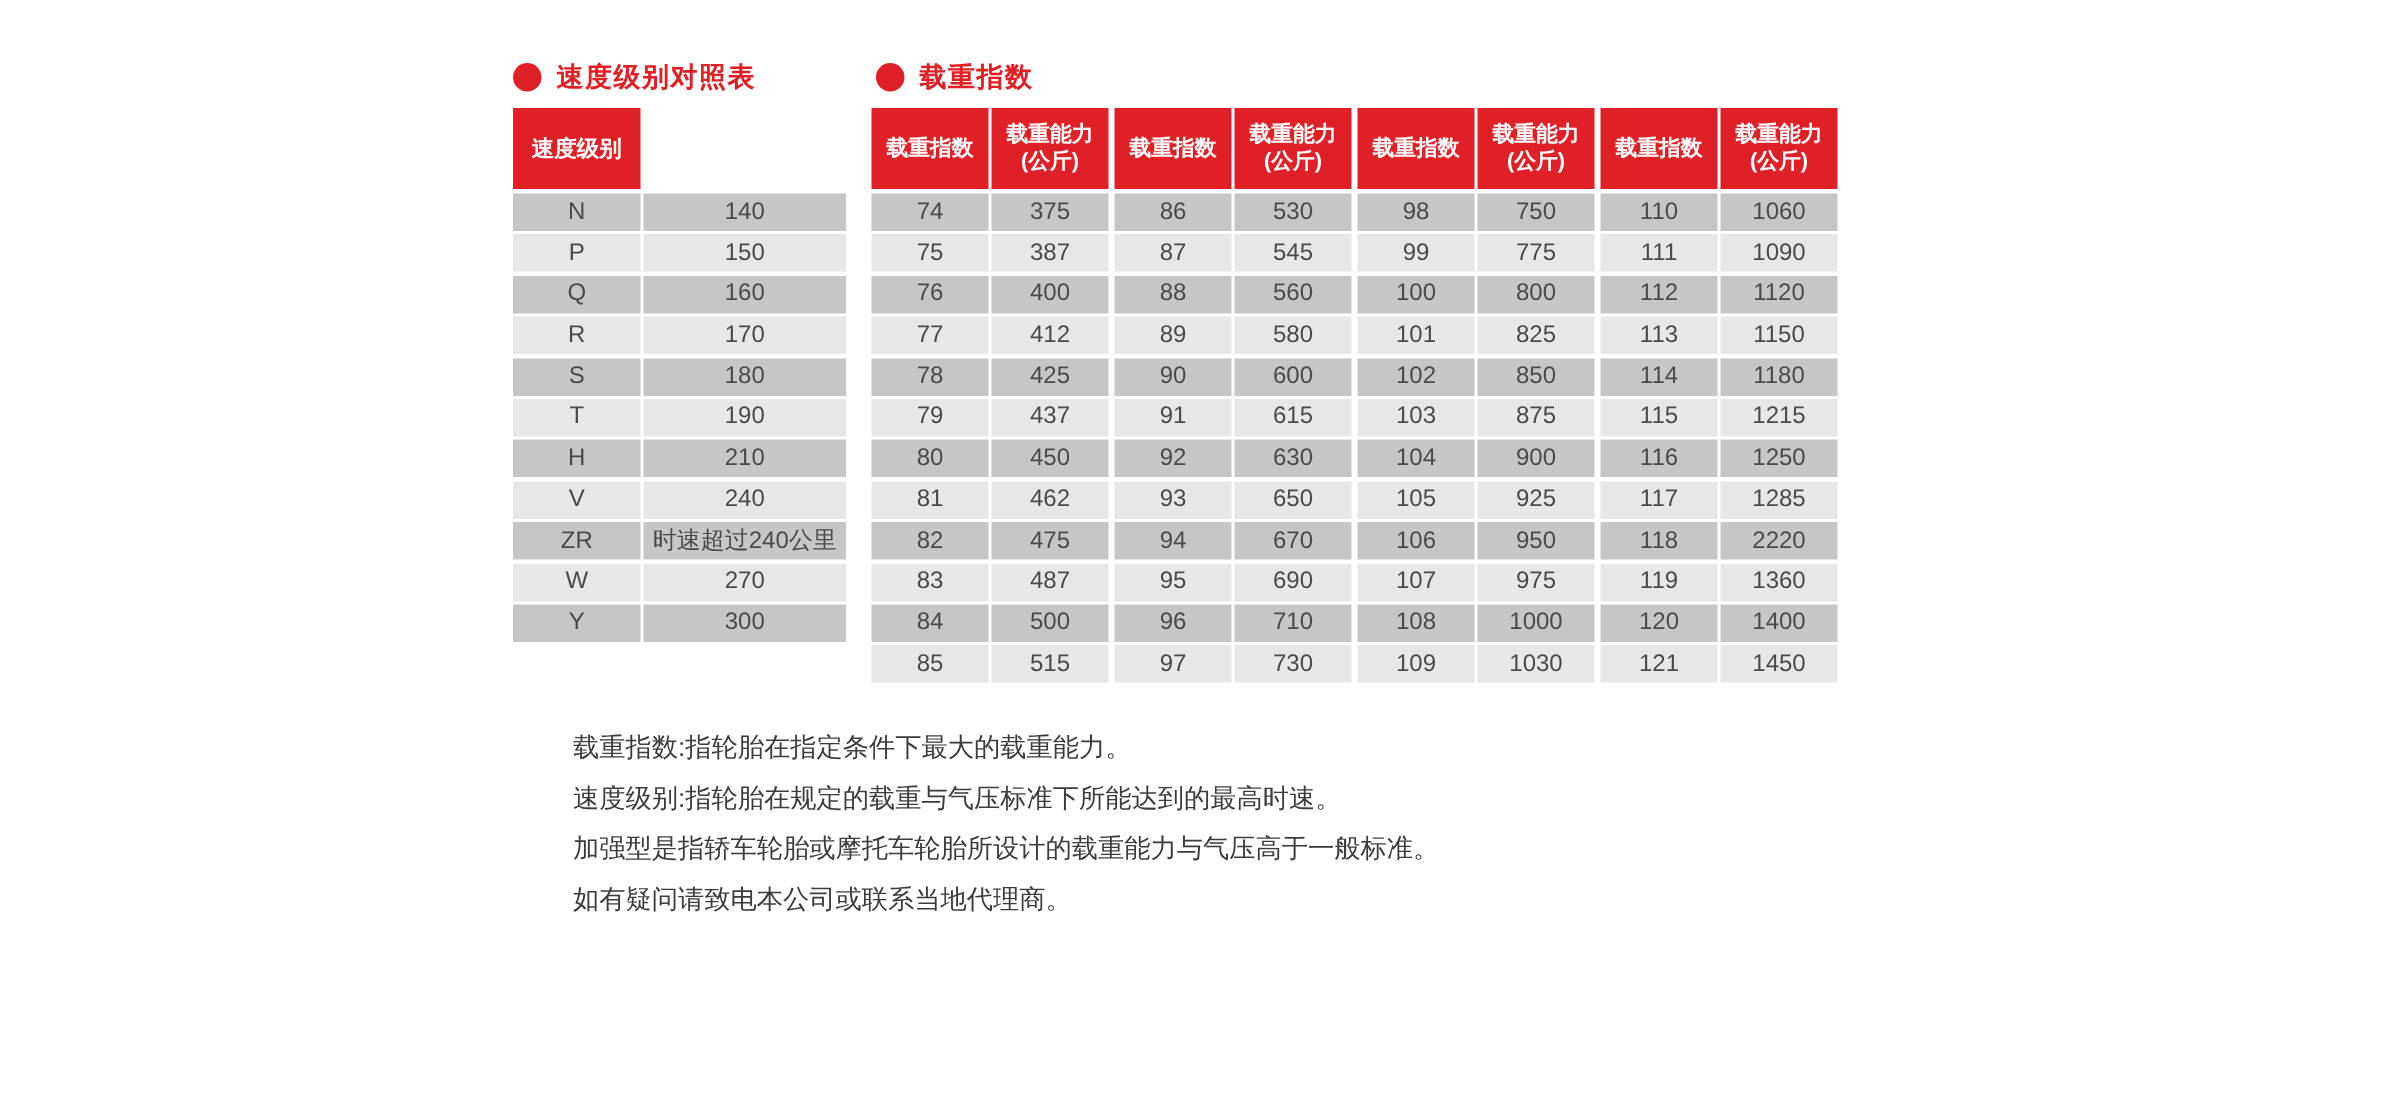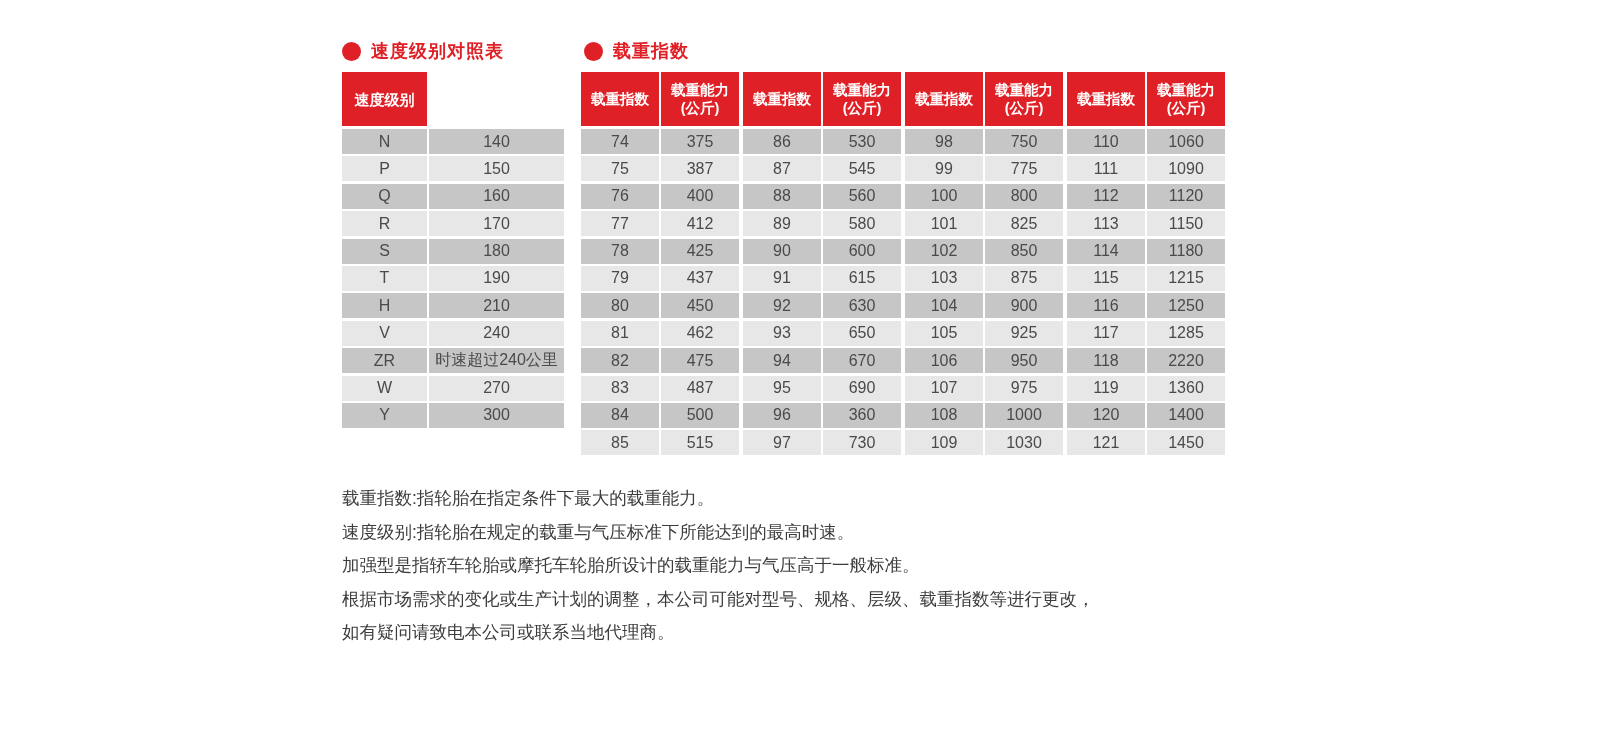--- a/index.html
+++ b/index.html
@@ -28,21 +28,21 @@
   .t2{position:absolute;left:581px;top:72px;display:flex;gap:4px;}
   .t2-group{width:158px;}
   .t2-ghead{display:grid;grid-template-columns:78px 78px;column-gap:2px;height:54px;}
   .t2-ghead .hcell{font-size:14.5px;line-height:18px;}
   .t2-grows{margin-top:3px;display:grid;grid-template-columns:78px 78px;
     column-gap:2px;row-gap:2.4px;grid-auto-rows:25px;text-align:center;}
 
   
   .notes{position:absolute;left:342px;top:482px;font-size:17.5px;line-height:33.6px;
     color:#3c3c3c;font-weight:500;}
-  .note-line{white-space:nowrap;}
+  .note-line{white-space:nowrap;margin-left:40px;}
 </style>
 </head>
 <body>
 
 <div class="canvas">
 
   <div class="table-title" id="speed-title">
     <span class="dot"></span>
     <span>速度级别对照表</span>
   </div>
@@ -137,21 +137,21 @@
           <div class="cell light">615</div>
           <div class="cell dark">92</div>
           <div class="cell dark">630</div>
           <div class="cell light">93</div>
           <div class="cell light">650</div>
           <div class="cell dark">94</div>
           <div class="cell dark">670</div>
           <div class="cell light">95</div>
           <div class="cell light">690</div>
           <div class="cell dark">96</div>
-          <div class="cell dark">360</div>
+          <div class="cell dark">710</div>
           <div class="cell light">97</div>
           <div class="cell light">730</div>
         </div>
       </div>
       <div class="t2-group">
         <div class="t2-ghead">
           <div class="hcell">载重指数</div>
           <div class="hcell">载重能力
 (公斤)</div>
         </div>
@@ -214,17 +214,16 @@
           <div class="cell light">121</div>
           <div class="cell light">1450</div>
         </div>
       </div>
     </div>
 
   <div class="notes" id="notes">
       <div class="note-line">载重指数:指轮胎在指定条件下最大的载重能力。</div>
       <div class="note-line">速度级别:指轮胎在规定的载重与气压标准下所能达到的最高时速。</div>
       <div class="note-line">加强型是指轿车轮胎或摩托车轮胎所设计的载重能力与气压高于一般标准。</div>
-      <div class="note-line">根据市场需求的变化或生产计划的调整，本公司可能对型号、规格、层级、载重指数等进行更改，</div>
       <div class="note-line">如有疑问请致电本公司或联系当地代理商。</div>
     </div>
 
 </div>
 
 </body></html>

